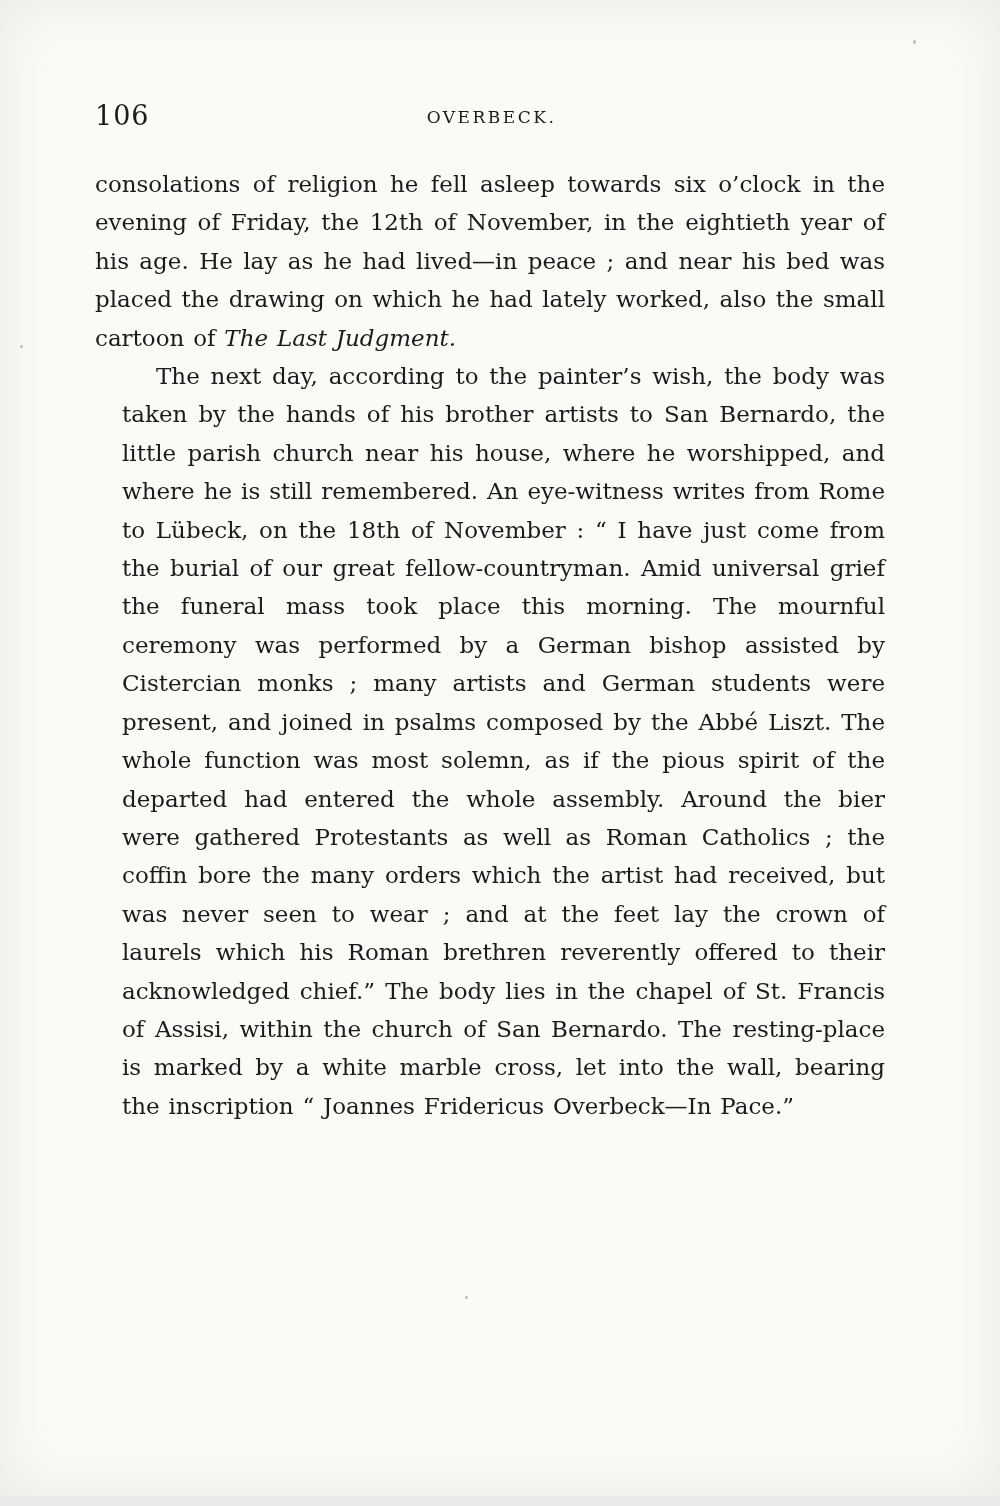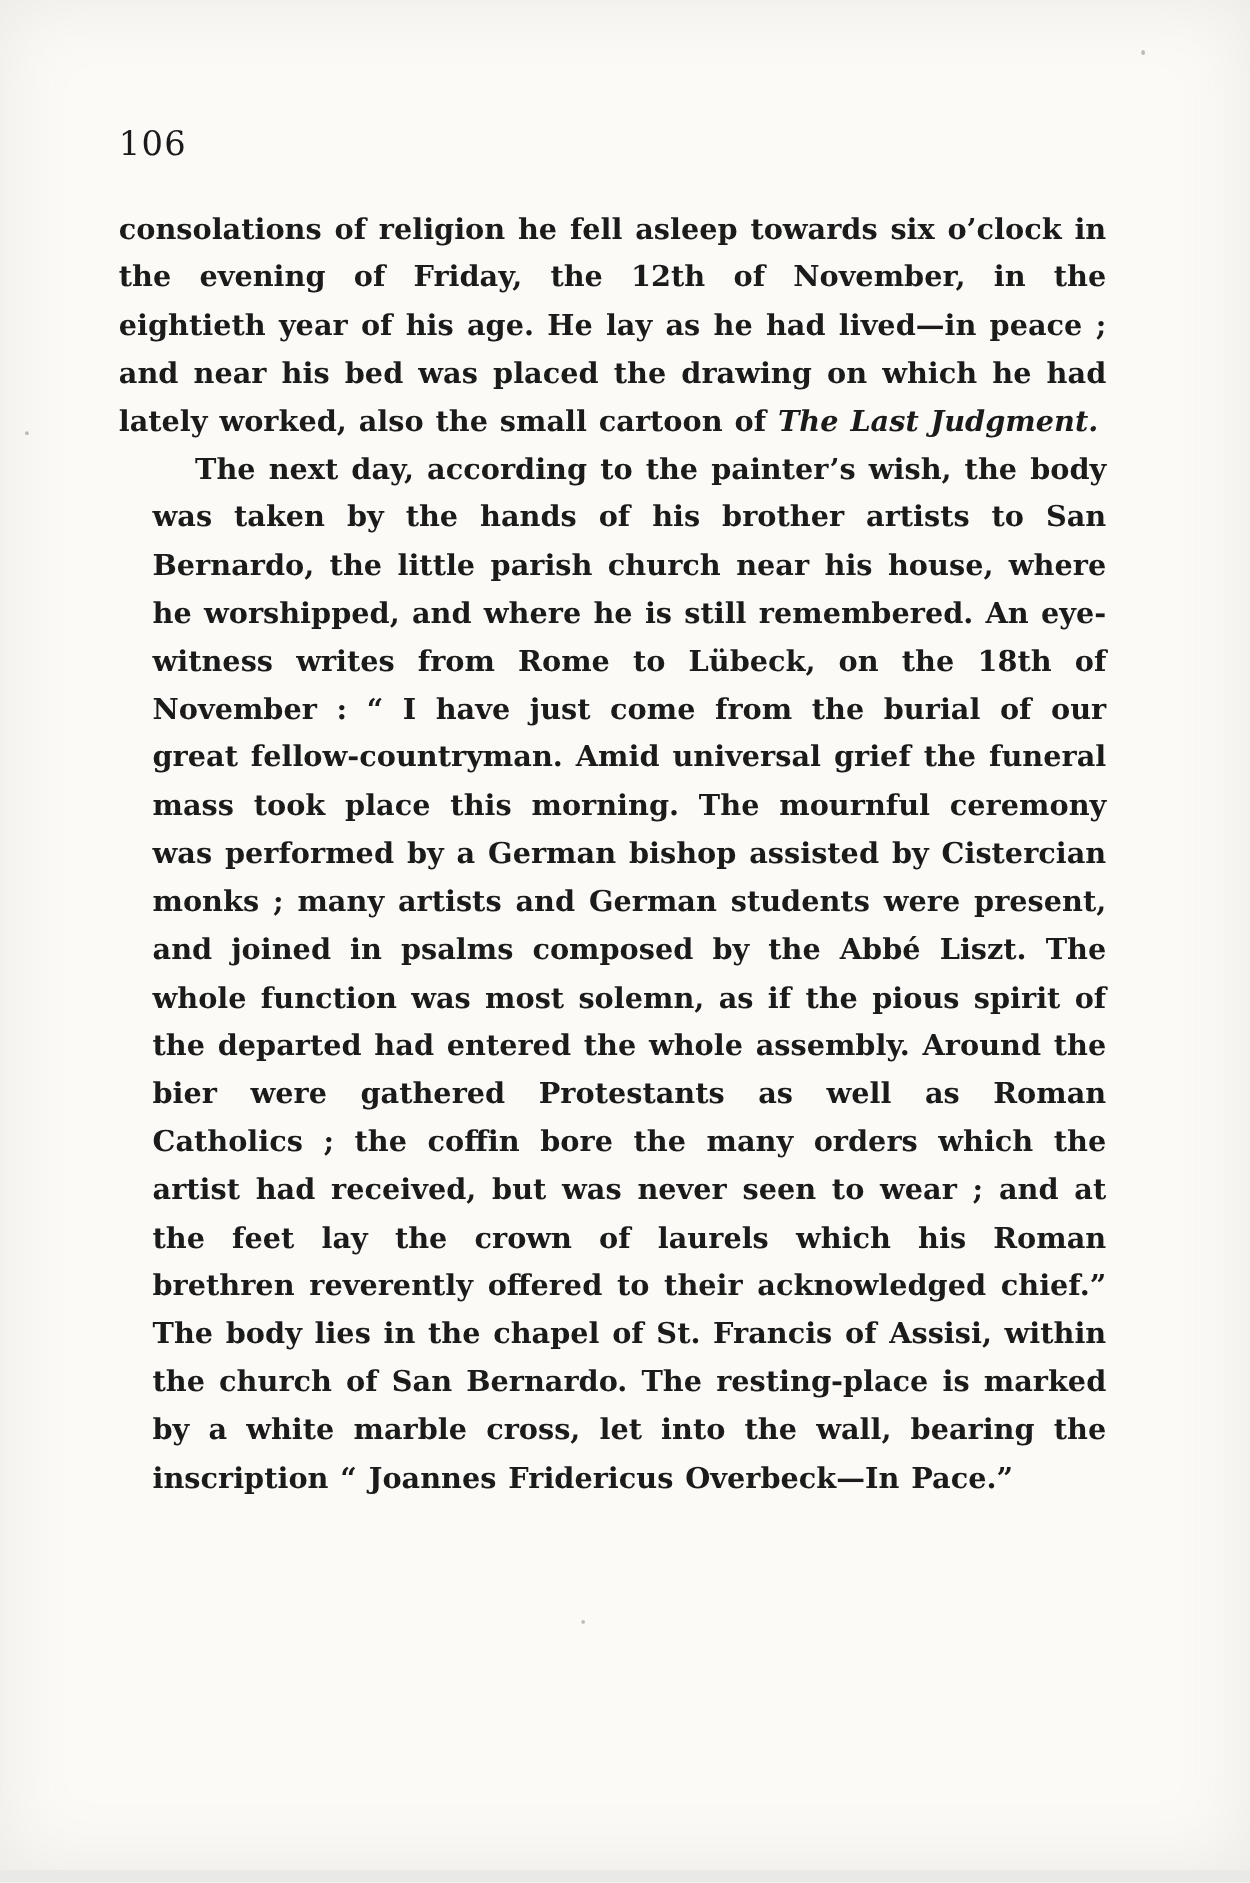--- a/index.html
+++ b/index.html
@@ -50,21 +50,20 @@
   }
   .body-text {
     position: absolute;
     top: 165px;
     left: 95px;
     width: 790px;
     font-size: 23px;
     line-height: 38.4px;
     text-align: justify;
     word-spacing: 1.5px;
-    font-weight: bold;
   }
   .para {
     margin: 0;
   }
   .para.indented {
     text-indent: 34px;
     margin-left: 27px;
   }
   .italic-seg {
     font-style: italic;
@@ -79,20 +78,21 @@
   .speck.s2 { left: 20px;  top: 345px; width: 3px; height: 3px; }
   .speck.s3 { left: 465px; top: 1296px; width: 3px; height: 3px; }
 </style>
 </head>
 <body>
 
 <div class="page">
 
   <div class="page-head">
     <span class="page-num">106</span>
+    <span class="running-head">OVERBECK.</span>
   </div>
 
   <div class="body-text">
     <p class="para"><span>consolations of religion he fell asleep towards six o’clock in the evening of Friday, the 12th of November, in the eightieth year of his age.  He lay as he had lived—in peace ; and near his bed was placed the drawing on which he had lately worked, also the small cartoon of </span><span class="italic-seg">The Last Judgment.</span></p>
     <p class="para indented">The next day, according to the painter’s wish, the body was taken by the hands of his brother artists to San Bernardo, the little parish church near his house, where he worshipped, and where he is still remembered.  An eye-witness writes from Rome to Lübeck, on the 18th of November :  “ I have just come from the burial of our great fellow-countryman.  Amid universal grief the funeral mass took place this morning.  The mournful ceremony was performed by a German bishop assisted by Cistercian monks ;  many artists and German students were present, and joined in psalms composed by the Abbé Liszt.  The whole function was most solemn, as if the pious spirit of the departed had entered the whole assembly.  Around the bier were gathered Protestants as well as Roman Catholics ;  the coffin bore the many orders which the artist had received, but was never seen to wear ;  and at the feet lay the crown of laurels which his Roman brethren reverently offered to their acknowledged chief.”   The body lies in the chapel of St. Francis of Assisi, within the church of San Bernardo. The resting-place is marked by a white marble cross, let into the wall, bearing the inscription “ Joannes Fridericus Overbeck—In Pace.”</p>
   </div>
 
   <span class="speck s1"></span>
   <span class="speck s2"></span>
   <span class="speck s3"></span>

